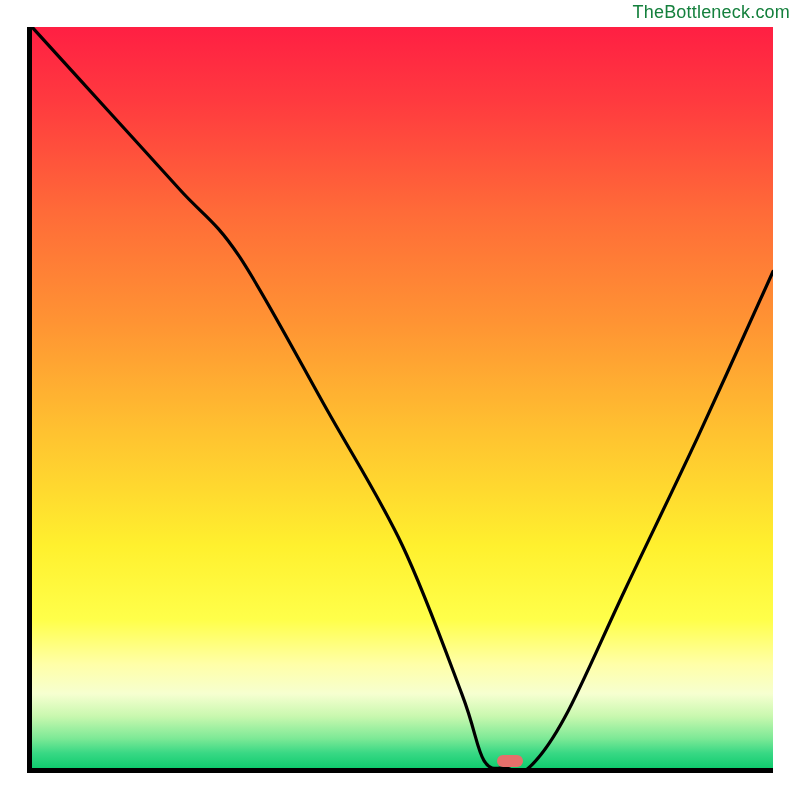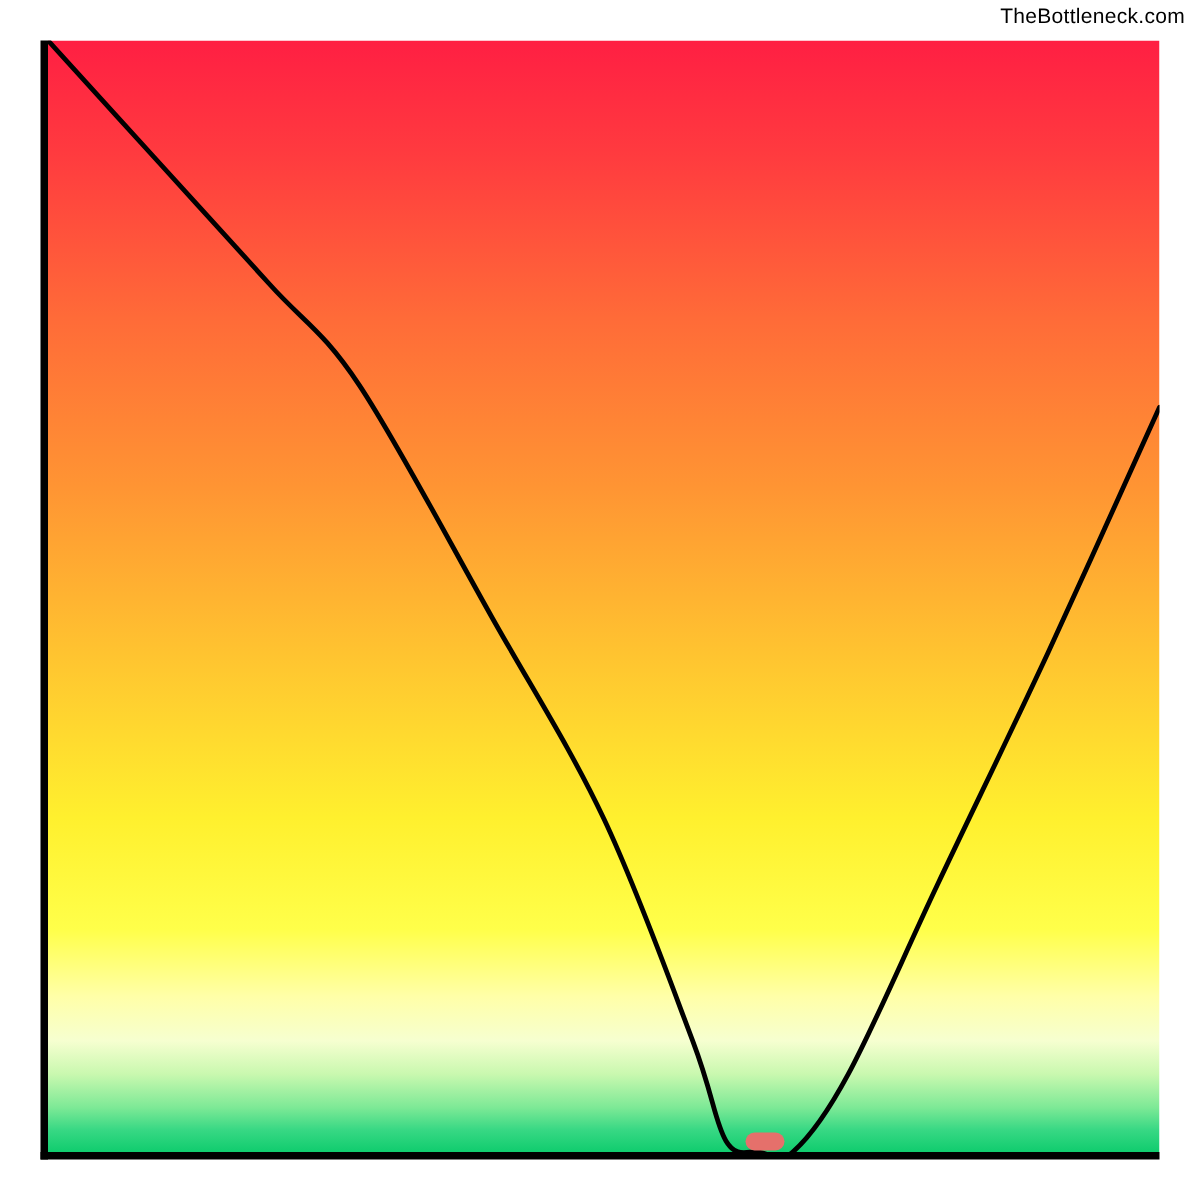--- a/index.html
+++ b/index.html
@@ -43,22 +43,22 @@
     height: 12px;
     background: #e5706b;
     border-radius: 6px;
     transform: translate(-50%, -50%);
     pointer-events: none;
   }
   .watermark {
     position: absolute;
     top: 2px;
     right: 10px;
-    color: #000000;
-    font-size: 14px;
+    color: #15803d;
+    font-size: 18px;
     font-weight: 400;
     letter-spacing: 0.2px;
   }
 </style>
 </head>
 <body>
 
 <div class="outer">
 
   <div class="watermark">TheBottleneck.com</div>

